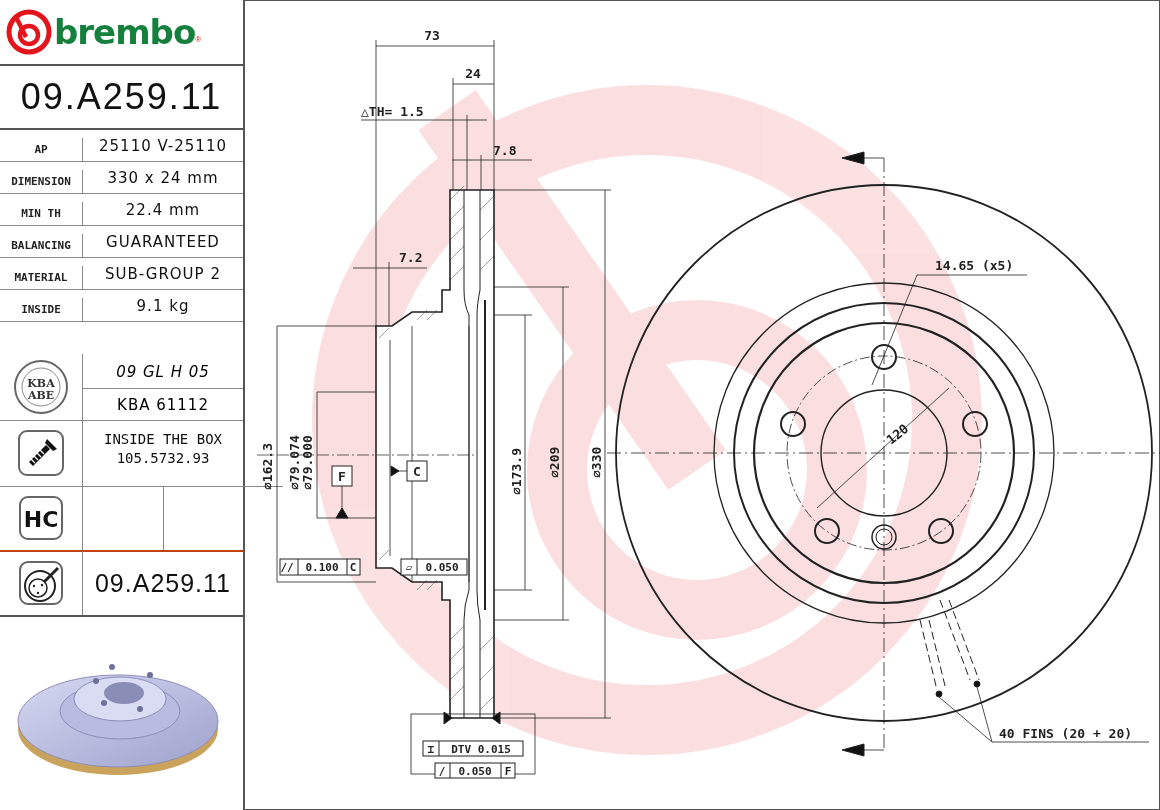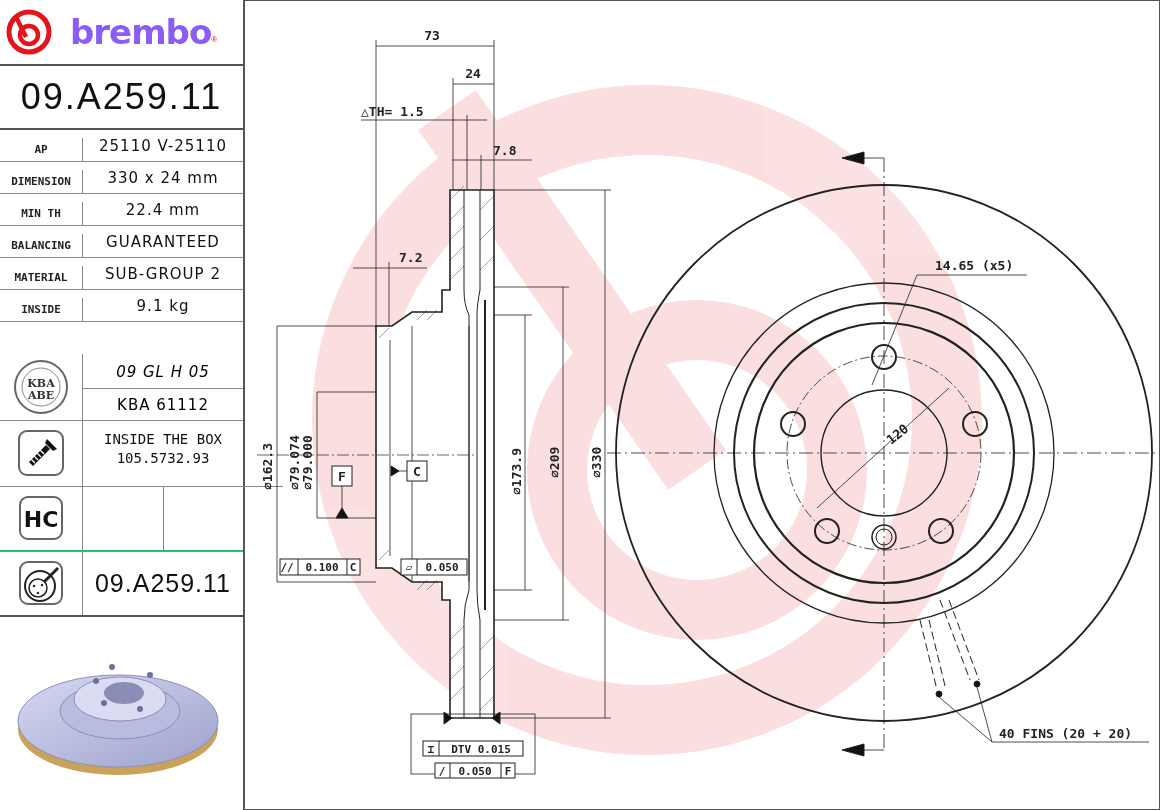--- a/index.html
+++ b/index.html
@@ -1,35 +1,35 @@
 <!DOCTYPE html>
 <html><head>
 <meta charset="utf-8">
 <style>
   html, body { margin:0; padding:0; background:#ffffff; }
   body { width:1160px; height:810px; position:relative; overflow:hidden; font-family:"Liberation Sans", "DejaVu Sans", sans-serif; }
   .frame { position:absolute; left:0; top:0; width:1158px; height:808px; border:1px solid #555; }
   .sidebar { position:absolute; left:0; top:0; width:245px; height:810px; border-right:2px solid #555; box-sizing:border-box; background:#fff; }
   .logo { position:absolute; left:0; top:0; width:243px; height:64px; border-bottom:2px solid #555; display:flex; align-items:center; }
-  .logo-text { font-family:"DejaVu Sans", sans-serif; font-weight:bold; font-size:34px; color:#8b5cf6; letter-spacing:-1px; margin-left:18px;text-align:center; }
+  .logo-text { font-family:"DejaVu Sans", sans-serif; font-weight:bold; font-size:34px; color:#15803d; letter-spacing:-1px; margin-left:2px;text-align:center; }
   .logo-r { font-size:8px; color:#e3141b; margin-top:14px; }
   .partno { position:absolute; left:0; top:66px; width:243px; height:62px; border-bottom:2px solid #555; display:flex; align-items:center; justify-content:center; font-family:"Liberation Sans", sans-serif; font-size:36px; letter-spacing:2px; color:#111; }
   .rows { position:absolute; left:0; top:130px; width:243px; }
   .row { display:flex; height:32px; border-bottom:1px solid #888; box-sizing:border-box; }
   .row .lab { width:82px; border-right:1px solid #888; display:flex; align-items:center; justify-content:center; font-family:"DejaVu Sans Mono", monospace; font-size:11px; font-weight:bold; color:#222;margin-top:8px; }
   .row .val { flex:1; display:flex; align-items:center; justify-content:center; font-family:"DejaVu Sans", sans-serif; font-size:15px; letter-spacing:1px; color:#111; }
   .kba { position:absolute; left:0; top:354px; width:243px; height:66px; border-bottom:1px solid #888; }
   .kba .ic { position:absolute; left:0; top:0; width:82px; height:66px; border-right:1px solid #888; display:flex; align-items:center; justify-content:center; }
   .kba .v1, .kba .v2 { position:absolute; left:83px; width:160px; height:32px; display:flex; align-items:center; justify-content:center; font-family:"DejaVu Sans", sans-serif; font-size:15px; letter-spacing:1px; }
   .kba .v1 { top:2px; border-bottom:1px solid #888;font-style:italic; }
   .kba .v2 { top:35px; }
   .box { position:absolute; left:0; top:420px; width:283px; height:66px; border-bottom:1px solid #888; }
   .box .ic { position:absolute; left:0; top:0; width:82px; height:66px; border-right:1px solid #888; display:flex; align-items:center; justify-content:center; }
   .box .txt { position:absolute; left:83px; top:10px; width:160px; text-align:center; font-family:"DejaVu Sans Mono", monospace; font-size:14px; line-height:19px; color:#111; }
-  .hc { position:absolute; left:0; top:486px; width:243px; height:64px; border-bottom:2px solid #22c55e; }
+  .hc { position:absolute; left:0; top:486px; width:243px; height:64px; border-bottom:2px solid #c2410c; }
   .hc .ic { position:absolute; left:0; top:0; width:82px; height:64px; border-right:1px solid #888; display:flex; align-items:center; justify-content:center; }
   .hc .mid { position:absolute; left:83px; top:0; width:80px; height:64px; border-right:1px solid #888; }
   .ref { position:absolute; left:0; top:551px; width:243px; height:64px; border-bottom:2px solid #555; }
   .ref .ic { position:absolute; left:0; top:0; width:82px; height:64px; border-right:1px solid #888; display:flex; align-items:center; justify-content:center; }
   .ref .txt { position:absolute; left:83px; top:0; width:160px; height:64px; display:flex; align-items:center; justify-content:center; font-family:"Liberation Sans", sans-serif; font-size:25px; letter-spacing:1px; color:#111; }
   .photo { position:absolute; left:0; top:617px; width:243px; height:192px; }
   .drawing { position:absolute; left:246px; top:0; width:914px; height:810px;padding-left:7px; }
   .dim { font-family:"DejaVu Sans Mono", monospace; font-weight:bold; font-size:13px; fill:#222; }
   .dimsm { font-family:"DejaVu Sans Mono", monospace; font-weight:bold; font-size:11px; fill:#222; }
 </style>

